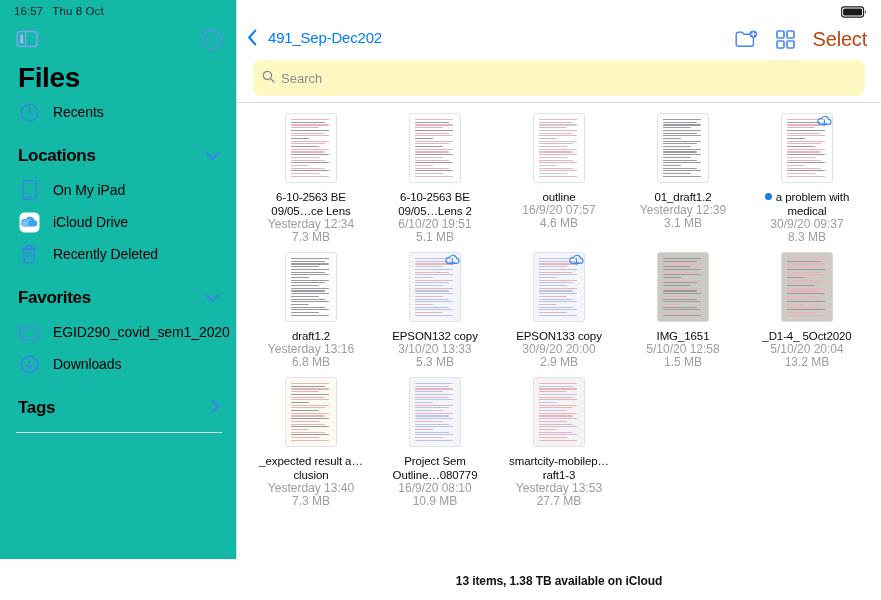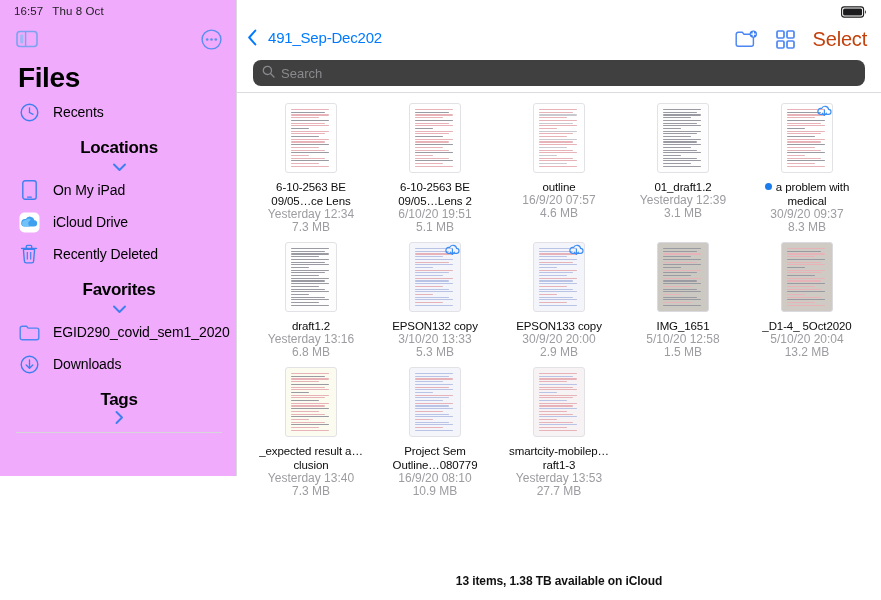--- a/index.html
+++ b/index.html
@@ -7,22 +7,22 @@
     width: 881px; height: 600px;
     font-family: "Liberation Sans", sans-serif;
     background: #ffffff;
     overflow: hidden;
     -webkit-font-smoothing: antialiased;
   }
   #app { position: relative; width: 881px; height: 600px; display: flex; }
 
   
   .sidebar {
-    width: 237px; height: 476px;
-    background: #f0abfc;
+    width: 237px; height: 559px;
+    background: #14b8a6;
     border-right: 1px solid #d8d8dd;
     position: relative;
     flex: none;
   }
   .statusbar {
     height: 22px; display: flex; align-items: center;
     padding: 0 10px 0 14px; font-size: 11.5px; color: #1c1c1e;
     letter-spacing: .1px;
   }
   .status-time { font-weight: 500; margin-right: 9px; }
@@ -41,21 +41,21 @@
 
   .sb-row {
     display: flex; align-items: center; gap: 13px;
     height: 32px; padding: 0 14px 0 18px; cursor: pointer;
   }
   .sb-row .lbl { font-size: 14px; color: #000; letter-spacing: -0.1px; }
   .sb-icon { width: 22px; height: 22px; flex: none; display: flex; align-items: center; justify-content: center; }
 
   .sb-section {
     display: flex; align-items: center; justify-content: space-between;
-    padding: 0 16px 0 18px; height: 36px; margin-top: 10px; flex-direction: column;
+    padding: 0 16px 0 18px; height: 36px; margin-top: 10px;
   }
   .sb-section .title { font-size: 17px; font-weight: bold; color: #000; letter-spacing: -0.3px; }
   .sb-sep { height: 1px; background: #d6d6da; margin: 6px 14px 0 16px; }
 
   
   .main { flex: 1; height: 600px; background: #ffffff; position: relative; }
   .main-status { height: 22px; display: flex; align-items: flex-end; justify-content: flex-end; padding-right: 14px; gap: 5px; flex-direction: column; }
   .battery-pct { font-size: 11.5px; color: #1c1c1e; font-weight: 400; }
 
   .navbar {
@@ -66,21 +66,21 @@
   .back-label { font-size: 15px; color: #007aff; letter-spacing: -0.2px; }
   .nav-title {
     position: absolute; left: 0; right: 0; text-align: center;
     font-size: 14px; font-weight: bold; color: #000; pointer-events: none;
   }
   .nav-right { margin-left: auto; display: flex; align-items: center; gap: 18px; z-index: 2; }
   .select-btn { font-size: 20px; color: #c2410c; cursor: pointer; letter-spacing: -0.2px; }
 
   .searchwrap { padding: 4px 16px 6px 16px; }
   .searchbar {
-    height: 26px; background: #404040; border-radius: 8px;
+    height: 36px; background: #fef9c3; border-radius: 8px;
     display: flex; align-items: center; gap: 6px; padding: 0 9px;
   }
   .search-ph { font-size: 13px; color: #8a8a8e; }
 
   .divider { height: 1px; background: #dcdce0; }
 
   
   .grid {
     display: grid; grid-template-columns: repeat(5, 1fr);
     padding: 10px 12px 0 12px; row-gap: 8px;

